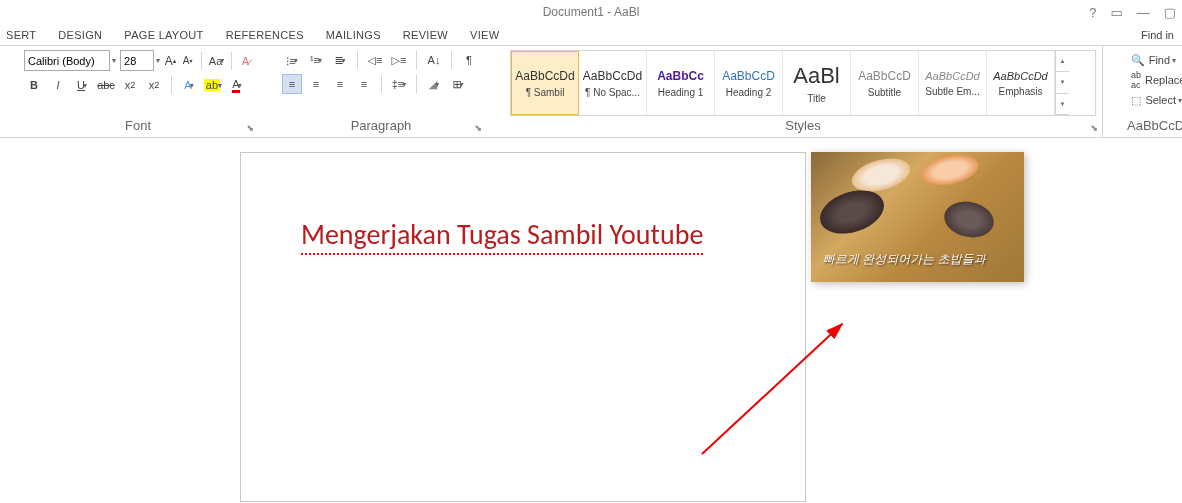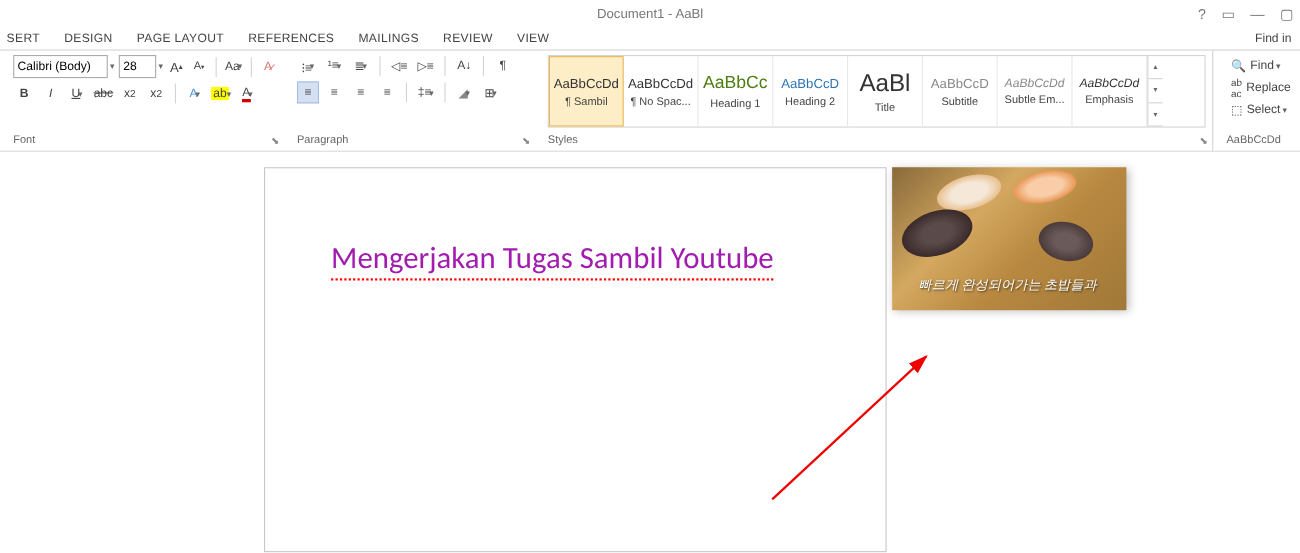--- a/index.html
+++ b/index.html
@@ -8,22 +8,22 @@
     .titlebar { height: 24px; background: #fff; display: flex; align-items: center; position: relative; }
     .title { position: absolute; left: 50%; transform: translateX(-50%); color: #777; font-size: 12px; }
     .winctrl { position: absolute; right: 6px; display: flex; gap: 14px; color: #777; font-size: 13px; }
     .winctrl span { cursor: pointer; }
     
     .tabs { height: 22px; display: flex; align-items: center; gap: 22px; padding-left: 6px; border-bottom: 1px solid #d4d4d4; position: relative; }
     .tab { font-size: 11px; color: #444; cursor: pointer; letter-spacing: 0.3px; }
     .signin { position: absolute; right: 8px; font-size: 11px; color: #444; }
     
     .ribbon { height: 92px; background: #fff; border-bottom: 1px solid #d4d4d4; display: flex; }
-    .group { border-right: 0; padding: 4px 6px 2px 12px; display: flex; flex-direction: column; position: relative; }
-    .group-label { font-size: 10px; color: #666; margin-top: auto; padding-bottom: 2px; }
+    .group { border-right: 0; padding: 4px 6px 2px 24px; display: flex; flex-direction: column; position: relative; }
+    .group-label { text-align: center; font-size: 13px; color: #666; margin-top: auto; padding-bottom: 2px; }
     .group-dialog { position: absolute; right: 4px; bottom: 4px; font-size: 9px; color: #888; cursor: pointer; }
     
     .row { display: flex; align-items: center; gap: 4px; }
     .font-sel { height: 21px; border: 1px solid #ababab; font-size: 11px; padding: 1px 3px; background: #fff; }
     .size-sel { width: 34px; height: 21px; border: 1px solid #ababab; font-size: 11px; padding: 1px 3px; background: #fff; }
     .dd { font-size: 8px; color: #666; margin-left: -2px; }
     
     .btn { width: 20px; height: 20px; display: inline-flex; align-items: center; justify-content: center; cursor: pointer; color: #444; }
     .btn.active { background: #d5e1f2; border: 1px solid #a3bde3; }
     .sep { width: 1px; height: 18px; background: #d4d4d4; margin: 0 3px; }
@@ -33,28 +33,28 @@
     .style-item.sel { border: 1px solid #eab659; background: #fdeec8; }
     .style-preview { font-size: 12px; color: #333; margin-bottom: 4px; white-space: nowrap; overflow: hidden; }
     .style-name { font-size: 10px; color: #444; white-space: nowrap; overflow: hidden; }
     .style-updown { width: 14px; display: flex; flex-direction: column; border-left: 1px solid #d4d4d4; }
     .style-updown div { flex: 1; display: flex; align-items: center; justify-content: center; font-size: 7px; color: #666; border-bottom: 1px solid #d4d4d4; cursor: pointer; }
     
     .editing-group .edit-item { display: flex; align-items: center; gap: 4px; height: 20px; cursor: pointer; padding: 0 4px; font-size: 11px; }
     
     .workspace { position: relative; height: 365px; background: #fff; }
     .page { position: absolute; left: 240px; top: 14px; width: 566px; height: 350px; border: 1px solid #c7c7c7; background: #fff; padding: 64px 60px; }
-    .doc-text { font-family: Calibri, sans-serif; font-size: 28px; color: #a21caf; border-bottom: 2px dotted red; display: inline; padding-bottom: 1px; }
+    .doc-text { font-family: Calibri, sans-serif; font-size: 28px; color: #b91c1c; border-bottom: 2px dotted red; display: inline; padding-bottom: 1px; }
     
     .pip { position: absolute; right: 158px; top: 14px; width: 213px; height: 130px; background: linear-gradient(135deg, #8a6a3a 0%, #d4a860 35%, #b88840 60%, #a07838 100%); box-shadow: 2px 2px 8px rgba(0,0,0,0.25); overflow: hidden; }
     .pip-sushi1 { position: absolute; top: 8px; left: 40px; width: 60px; height: 30px; background: radial-gradient(ellipse, #f5e8d8 40%, #e8c090 70%); border-radius: 50%; transform: rotate(-15deg); }
     .pip-sushi2 { position: absolute; top: 4px; left: 110px; width: 58px; height: 28px; background: radial-gradient(ellipse, #f8cda8 40%, #e89858 70%); border-radius: 50%; transform: rotate(-12deg); }
     .pip-sushi3 { position: absolute; top: 40px; left: 8px; width: 66px; height: 40px; background: radial-gradient(ellipse, #5a4a4a 30%, #3a2a2a 70%); border-radius: 50%; transform: rotate(-18deg); }
     .pip-sushi4 { position: absolute; top: 50px; right: 30px; width: 50px; height: 35px; background: radial-gradient(ellipse, #6a5a5a 30%, #4a3a3a 70%); border-radius: 50%; transform: rotate(12deg); }
-    .pip-caption { position: absolute; bottom: 14px; left: 24px; color: #fff; font-size: 12px; font-style: italic; font-family: Liberation Serif, serif; text-shadow: 1px 1px 2px rgba(0,0,0,0.7); }
+    .pip-caption { position: absolute; bottom: 14px; left: 12px; color: #fff; font-size: 12px; font-style: italic; font-family: Liberation Sans, sans-serif; text-shadow: 1px 1px 2px rgba(0,0,0,0.7); }
     
     .arrow { position: absolute; left: 682px; top: 176px; pointer-events: none; }
   </style>
 </head>
 <body>
 
 <div class="titlebar">
   <div class="title">Document1 - AaBl</div>
   <div class="winctrl">
     <span>?</span>
@@ -153,21 +153,21 @@
     <div class="style-gallery">
       <div class="style-item sel">
         <div class="style-preview">AaBbCcDd</div>
         <div class="style-name">¶ Sambil</div>
       </div>
       <div class="style-item">
         <div class="style-preview">AaBbCcDd</div>
         <div class="style-name">¶ No Spac...</div>
       </div>
       <div class="style-item">
-        <div class="style-preview" style="color:#4d7c0f;font-size:16px;">AaBbCc</div>
+        <div class="style-preview" style="color:#4c1d95;font-size:12px;font-weight:bold;">AaBbCc</div>
         <div class="style-name">Heading 1</div>
       </div>
       <div class="style-item">
         <div class="style-preview" style="color:#2e74b5;">AaBbCcD</div>
         <div class="style-name">Heading 2</div>
       </div>
       <div class="style-item">
         <div class="style-preview" style="font-size:22px;">AaBl</div>
         <div class="style-name">Title</div>
       </div>

